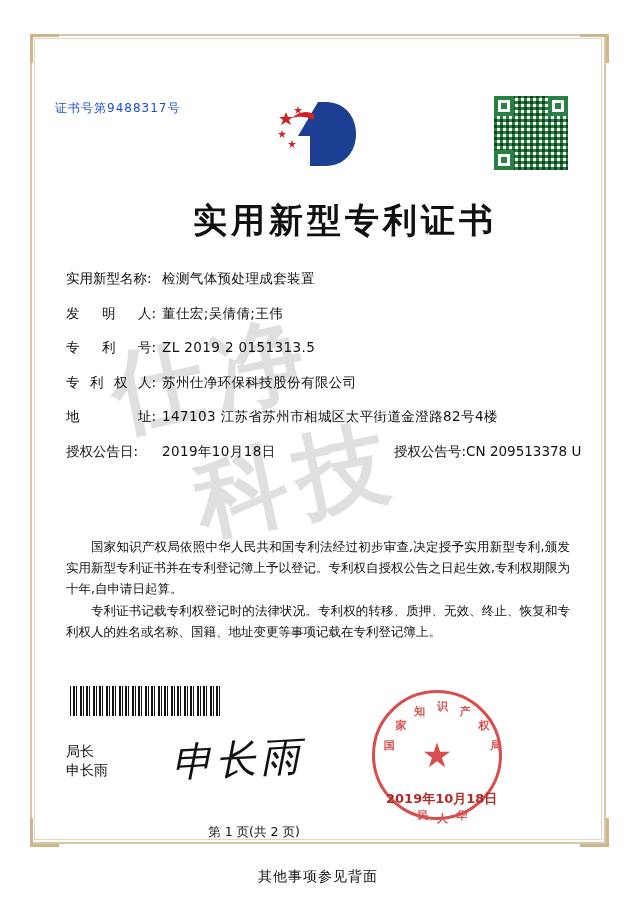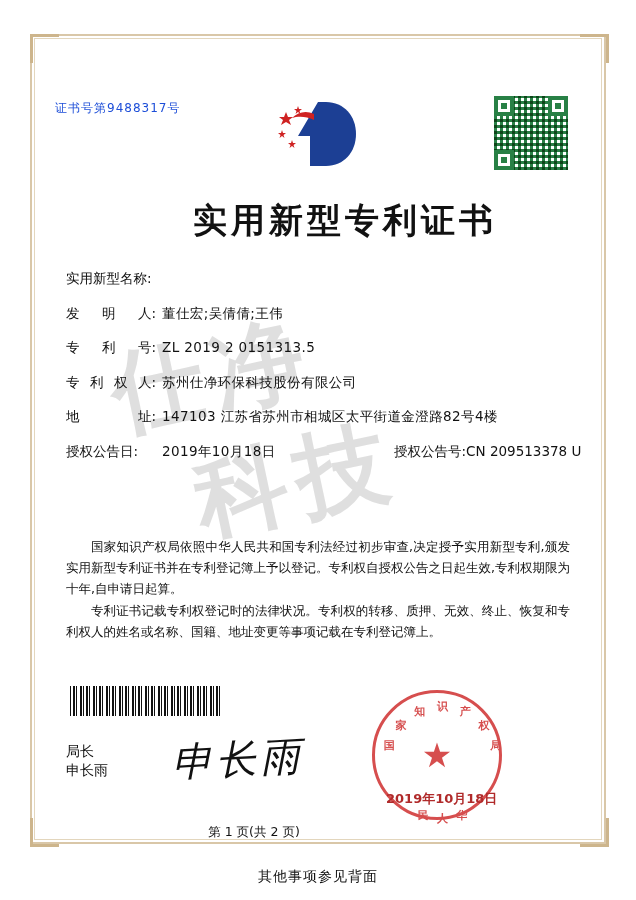--- a/index.html
+++ b/index.html
@@ -325,20 +325,21 @@
         <i></i>
       </span>
   </div>
 
   <div class="title">实用新型专利证书</div>
 
   <div class="fields">
 
     <div class="frow">
       <div class="flabel">实用新型名称:</div>
+      <div class="fvalue">检测气体预处理成套装置</div>
     </div>
 
     <div class="frow">
       <div class="flabel spread">
         <span>发</span>
         <span>明</span>
         <span>人:</span>
       </div>
       <div class="fvalue">董仕宏;吴倩倩;王伟</div>
     </div>

